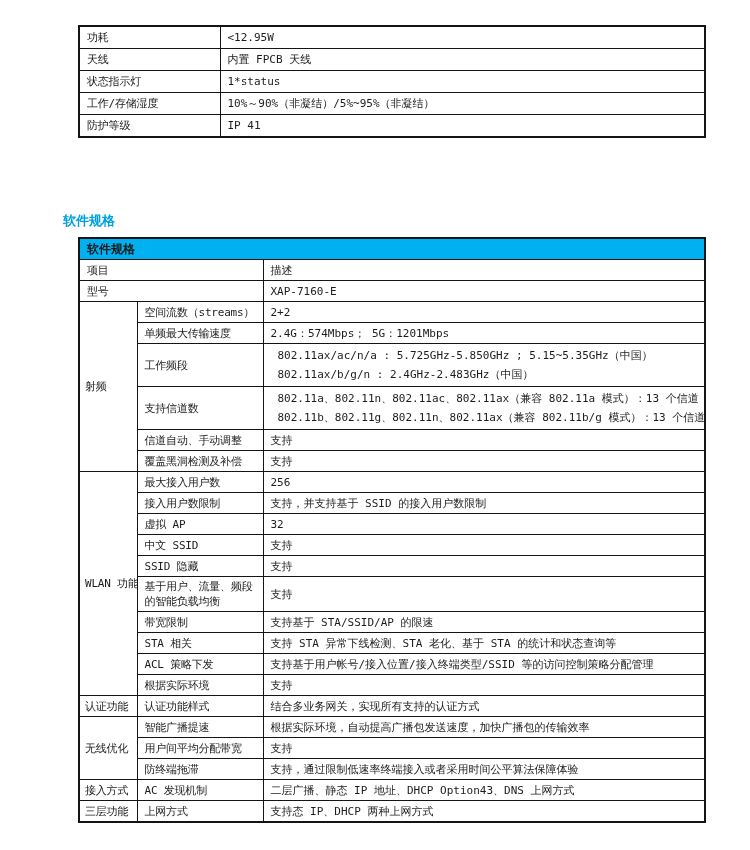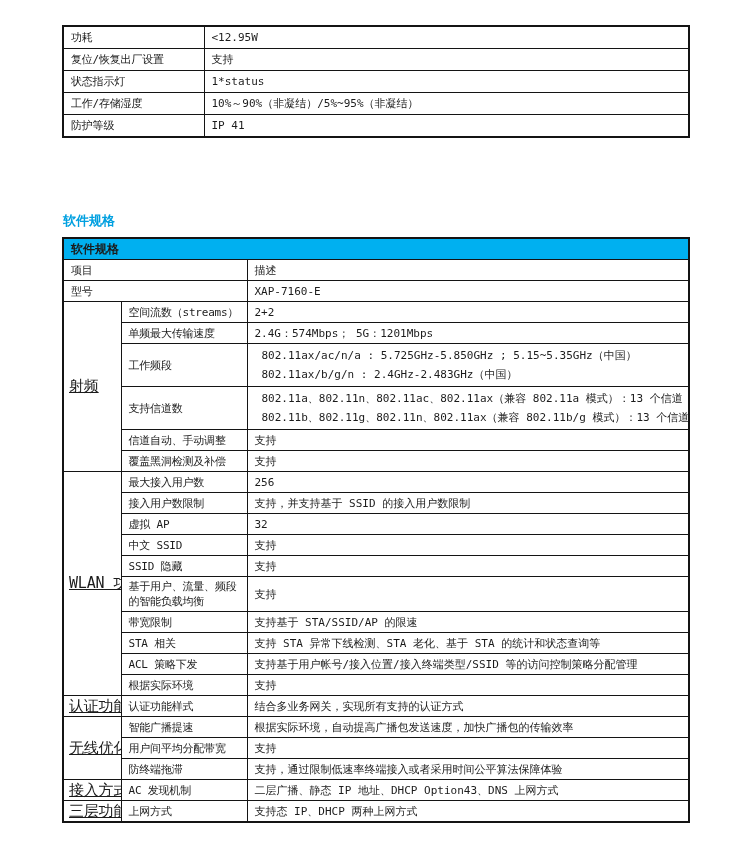--- a/index.html
+++ b/index.html
@@ -3,38 +3,37 @@
 <meta charset="utf-8">
 <style>
   html,body{margin:0;padding:0;background:#ffffff;}
   .page{
     position:relative;width:750px;height:850px;background:#ffffff;overflow:hidden;
     font-family:"DejaVu Sans Mono","Liberation Mono",monospace;
     color:#1b1b1b;
   }
   table.spec-table{
     border-collapse:collapse;table-layout:fixed;
-    position:absolute;left:62px;width:628px;
+    position:absolute;left:78px;width:628px;
     border:2px solid #141414;
   }
   table.hw{top:25px;}
   table.sw{top:237px;}
   td{
     border:1px solid #141414;
     font-size:11px;line-height:15px;
     vertical-align:middle;text-align:left;
     padding:2px 7px;overflow:hidden;
   }
   .hw td{height:17px;}
   .sw td{height:16px;}
   .label-cell{letter-spacing:-0.2px;padding-left:7px;}
   .group-cell{
-    font-size:15px;letter-spacing:-0.2px;white-space:nowrap;
+    font-size:11px;letter-spacing:-0.2px;white-space:nowrap;
     padding:0 2px 0 5px;
-    text-decoration:underline;
   }
   .band-cell{
     background:#00b0f0;font-weight:bold;font-size:12px;
     padding-left:7px;
   }
   .value-cell .line{line-height:19px;white-space:nowrap;margin-left:7px;}
   .section-heading{
     position:absolute;left:63px;top:212px;margin:0;
     font-size:13px;font-weight:bold;color:#00a0e0;
     font-family:"DejaVu Sans Mono","Liberation Mono",monospace;
@@ -49,22 +48,22 @@
     <colgroup>
       <col style="width:141px">
       <col>
     </colgroup>
     <tbody>
         <tr>
           <td class="label-cell">功耗</td>
           <td class="value-cell">&lt;12.95W</td>
         </tr>
         <tr>
-          <td class="label-cell">复位/恢复出厂设置</td>
-          <td class="value-cell">支持</td>
+          <td class="label-cell">天线</td>
+          <td class="value-cell">内置 FPCB 天线</td>
         </tr>
         <tr>
           <td class="label-cell">状态指示灯</td>
           <td class="value-cell">1*status</td>
         </tr>
         <tr>
           <td class="label-cell">工作/存储湿度</td>
           <td class="value-cell">10%～90%（非凝结）/5%~95%（非凝结）</td>
         </tr>
         <tr>

